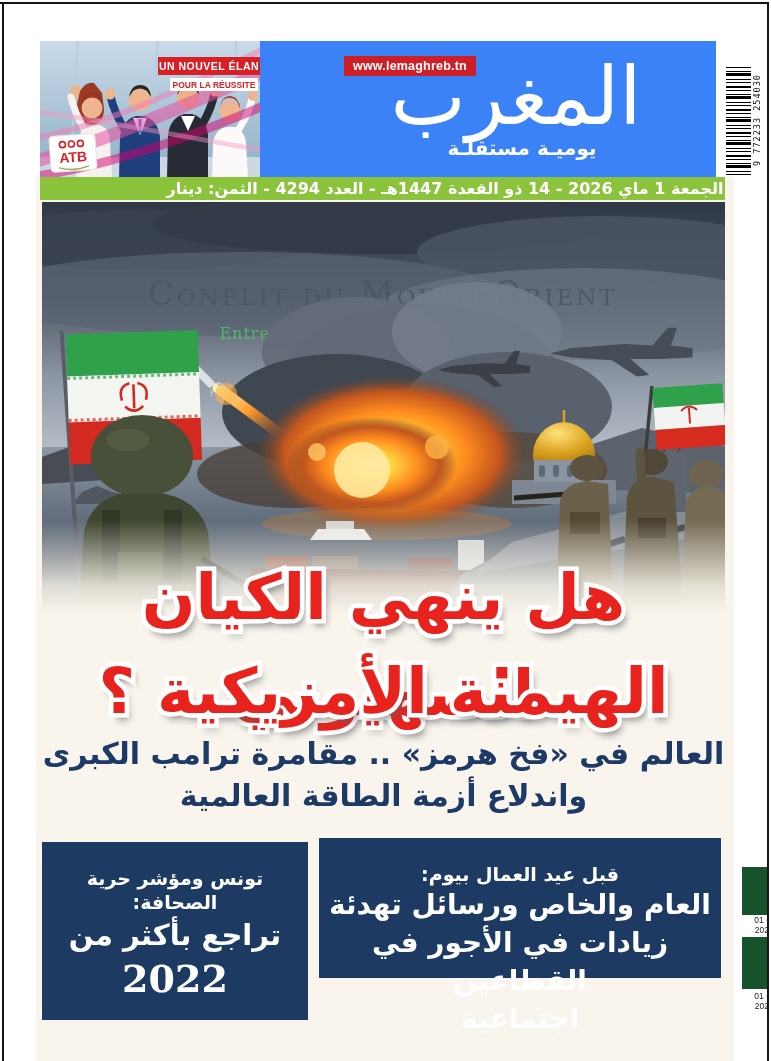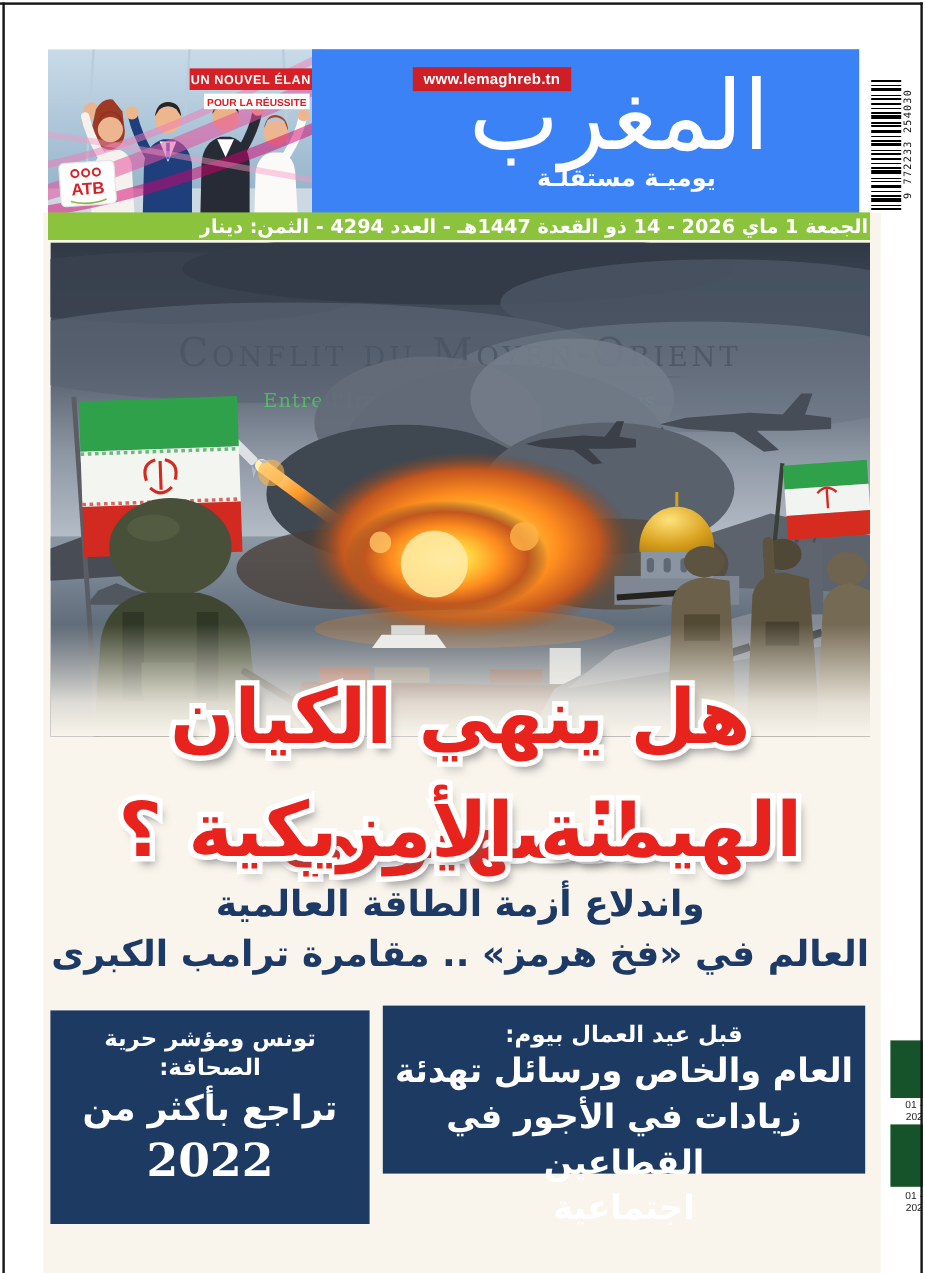--- a/index.html
+++ b/index.html
@@ -42,21 +42,21 @@
             --sw:9px;--sc:#ffffff;--ds:4px 7px 7px rgba(95,95,100,.65);}
   .h-l1{top:550px;}
   .h-l2{top:644px;}
   .subhead{left:42px;top:733px;width:683px;text-align:center;direction:rtl;color:#1d3a67;
            font-weight:bold;font-size:30px;line-height:42px;z-index:6;}
 
   
   .box{background:#1d3a63;color:#fff;direction:rtl;text-align:center;z-index:6;}
   .box-left{left:42px;top:842px;width:266px;height:178px;}
   .box-right{left:319px;top:838px;width:402px;height:140px;}
-  .kicker{font-weight:bold;font-size:19px;line-height:24px;margin-top:12px;}
+  .kicker{font-weight:bold;font-size:19px;line-height:24px;margin-top:24px;}
   .box-line{font-weight:bold;font-size:28px;line-height:38px;}
   .box-left .box-line{font-size:29px;line-height:42px;}
   .year-line{font-family:"DejaVu Serif",serif;font-weight:bold;font-size:38px;line-height:46px;}
 
   
   .barcode-wrap{left:726px;top:62px;width:40px;height:115px;}
   .barcode-rot{position:absolute;left:0;top:115px;width:115px;height:40px;
                transform-origin:0 0;transform:rotate(-90deg);}
   .bars{position:absolute;left:2px;top:0;width:110px;height:25px;background:
     repeating-linear-gradient(90deg,#000 0 1.5px,#fff 1.5px 3px,#000 3px 4px,#fff 4px 7px,
@@ -335,22 +335,22 @@
         <line x1="162" y1="358" x2="228" y2="398" stroke="#1f2119" stroke-width="6" stroke-linecap="round"></line>
       </g>
 
       <rect x="0" y="318" width="683" height="94" fill="url(#fade)"></rect>
     </svg>
   </div>
 
   <div class="ol headline h-l1" data-text="هل ينهي الكيان الصهيوني">هل ينهي الكيان الصهيوني</div>
   <div class="ol headline h-l2" data-text="الهيمنة الأمريكية ؟">الهيمنة الأمريكية ؟</div>
   <div class="abs subhead">
+    <div>العالم في «فخ هرمز» .. مقامرة ترامب الكبرى</div>
     <div>واندلاع أزمة الطاقة العالمية</div>
-    <div>العالم في «فخ هرمز» .. مقامرة ترامب الكبرى</div>
   </div>
 
   <div class="abs box box-left">
     <div class="kicker">تونس ومؤشر حرية الصحافة:</div>
     <div class="box-line">تراجع  بأكثر من</div>
     <div class="year-line">2022</div>
   </div>
 
   <div class="abs box box-right">
     <div class="kicker">قبل عيد العمال بيوم:</div>

